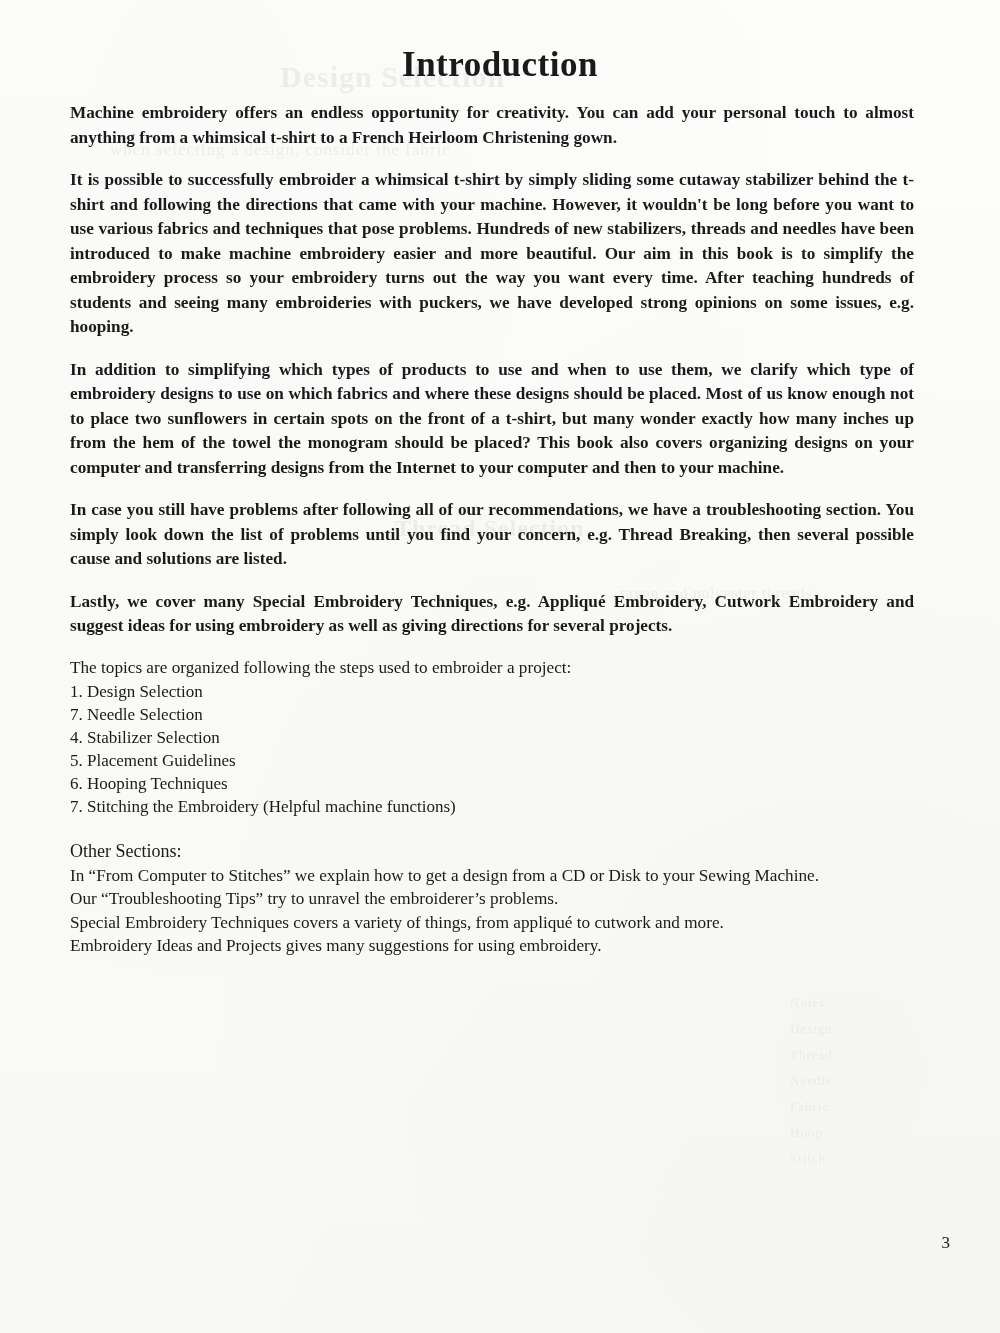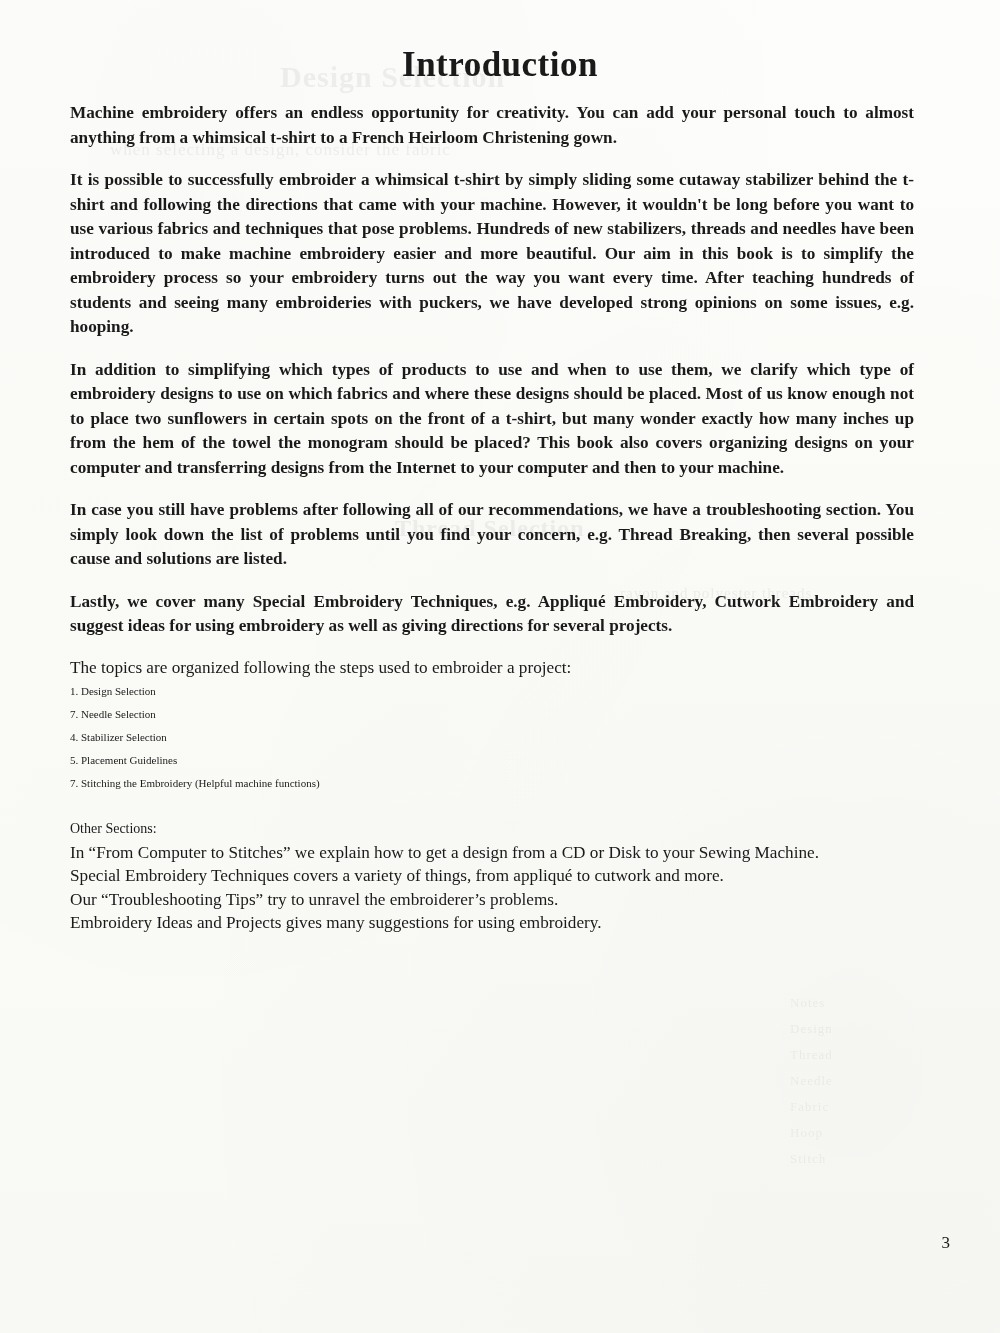--- a/index.html
+++ b/index.html
@@ -94,26 +94,26 @@
     font-size: 17.2px;
     line-height: 23px;
     margin: 0 0 1px 0;
   }
   ol.topic-list {
     list-style: none;
     margin: 0 0 22px 0;
     padding: 0;
   }
   ol.topic-list li {
-    font-size: 11px;
+    font-size: 17px;
     line-height: 23px;
     margin: 0;
   }
   .other-head {
-    font-size: 14px;
+    font-size: 18px;
     line-height: 23px;
     margin: 0 0 1px 0;
   }
   .other-lines div {
     font-size: 17.2px;
     line-height: 23.5px;
   }
   .page-number {
     position: absolute;
     right: 50px;
@@ -141,28 +141,29 @@
   <p class="para">In addition to simplifying which types of products to use and when to use them, we clarify which type of embroidery designs to use on which fabrics and where these designs should be placed. Most of us know enough not to place two sunflowers in certain spots on the front of a t-shirt, but many wonder exactly how many inches up from the hem of the towel the monogram should be placed? This book also covers organizing designs on your computer and transferring designs from the Internet to your computer and then to your machine.</p>
   <p class="para">In case you still have problems after following all of our recommendations, we have a troubleshooting section. You simply look down the list of problems until you find your concern, e.g. Thread Breaking, then several possible cause and solutions are listed.</p>
   <p class="para tight">Lastly, we cover many Special Embroidery Techniques, e.g. Appliqué Embroidery, Cutwork Embroidery and suggest ideas for using embroidery as well as giving directions for several projects.</p>
 
   <p class="list-intro">The topics are organized following the steps used to embroider a project:</p>
   <ol class="topic-list">
     <li>1. Design Selection</li>
     <li>7. Needle Selection</li>
     <li>4. Stabilizer Selection</li>
     <li>5. Placement Guidelines</li>
+    <li>6. Hooping Techniques</li>
     <li>7. Stitching the Embroidery (Helpful machine functions)</li>
   </ol>
 
   <p class="other-head">Other Sections:</p>
   <div class="other-lines">
     <div>In “From Computer to Stitches” we explain how to get a design from a CD or Disk to your Sewing Machine.</div>
+    <div>Our “Troubleshooting Tips” try to unravel the embroiderer’s problems.</div>
     <div>Special Embroidery Techniques covers a variety of things, from appliqué to cutwork and more.</div>
-    <div>Our “Troubleshooting Tips” try to unravel the embroiderer’s problems.</div>
     <div>Embroidery Ideas and Projects gives many suggestions for using embroidery.</div>
   </div>
 
 </div>
 
 <div class="ghost ghost-col">Notes<br>Design<br>Thread<br>Needle<br>Fabric<br>Hoop<br>Stitch</div>
 
 <div class="page-number">3</div>
 
 </body></html>

